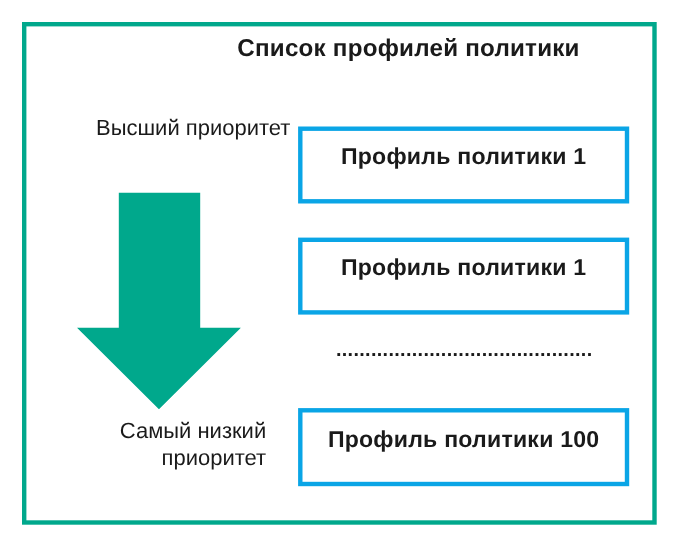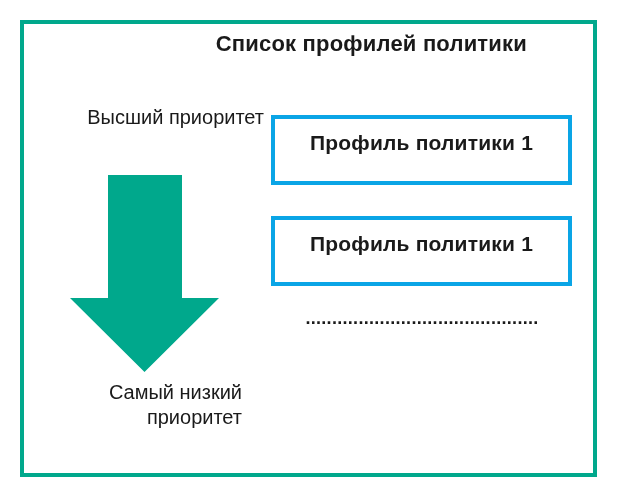--- a/index.html
+++ b/index.html
@@ -115,14 +115,15 @@
   </svg>
 
   <div class="label-bottom">Самый низкий приоритет</div>
 
   <div class="pbox b1">Профиль политики 1</div>
 
   <div class="pbox b2">Профиль политики 1</div>
 
   <div class="dots">............................................</div>
 
+  <div class="pbox b3">Профиль политики 100</div>
 
 </div>
 
 </body></html>

